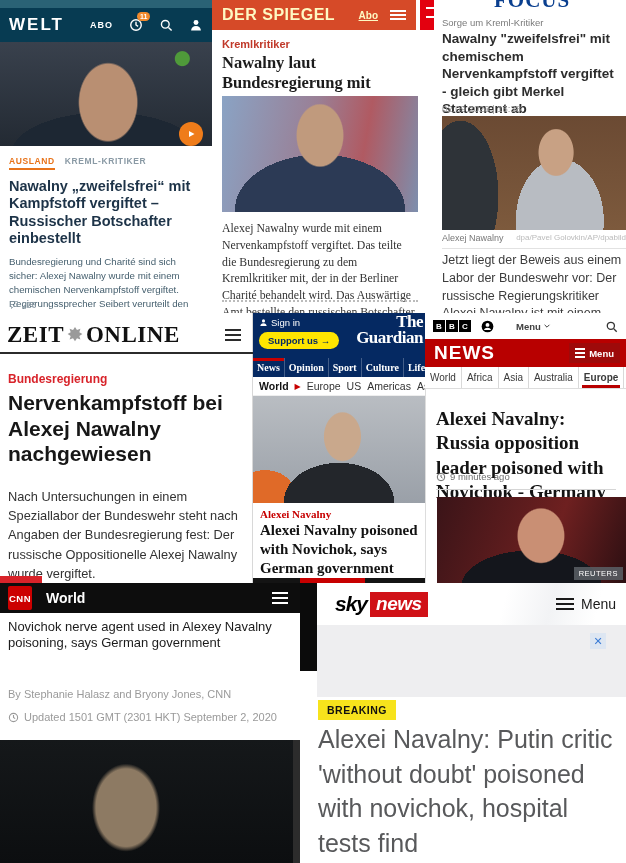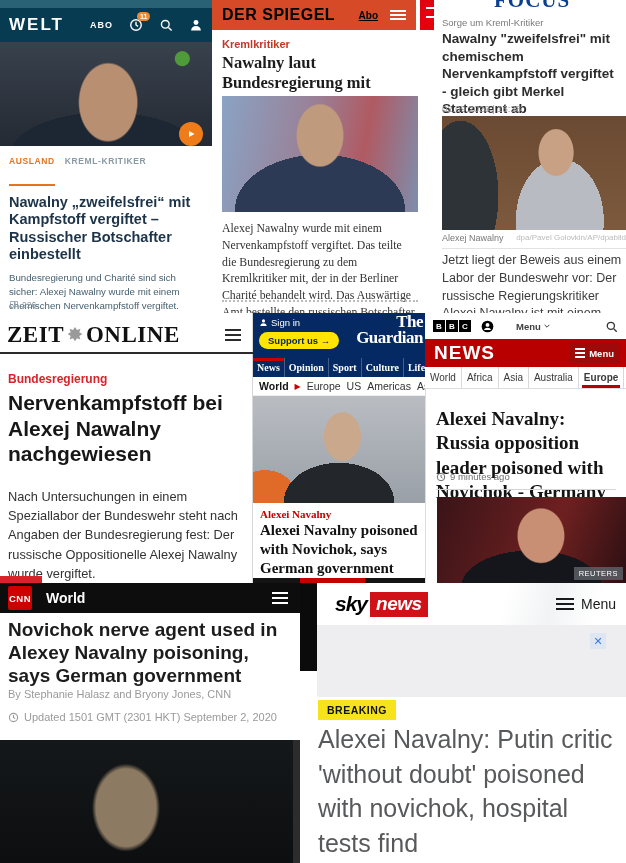--- a/index.html
+++ b/index.html
@@ -19,29 +19,29 @@
          border-radius:7px;padding:1px 3px;line-height:1;}
   .welt-photo{left:0;top:42px;width:212px;height:104px;background:
      radial-gradient(circle 7px at 86% 16%, #4f9a3a 0 7px, transparent 8px),
      radial-gradient(ellipse 30px 40px at 51% 58%, #b98f72 0 95%, transparent 100%),
      radial-gradient(ellipse 95px 42px at 50% 108%, #1d2733 0 100%, transparent 100%),
      linear-gradient(#39414d,#232a33);}
   .welt-play{left:179px;top:122px;width:24px;height:24px;border-radius:50%;background:#ef7c1a;
      display:flex;align-items:center;justify-content:center;color:#fff;}
   .welt-content{left:0;top:146px;width:212px;height:167px;background:#fff;padding:10px 9px 4px;box-sizing:border-box;overflow:hidden;}
   .kicker-row{display:flex;gap:10px;align-items:baseline;}
-  .welt-kicker1{color:#e8731a;font-size:8.5px;font-weight:800;letter-spacing:.6px;border-bottom:2px solid #e8731a;padding-bottom:18px;}
+  .welt-kicker1{color:#e8731a;font-size:8.5px;font-weight:800;letter-spacing:.6px;border-bottom:2px solid #e8731a;padding-bottom:2px;}
   .welt-kicker2{color:#8a9aa5;font-size:8.5px;font-weight:700;letter-spacing:.6px;text-align:center;}
   .welt-headline{margin-top:8px;color:#1d3348;font-size:14.5px;font-weight:800;line-height:1.2;}
   .welt-body{margin-top:7px;color:#46606f;font-size:9.7px;line-height:1.45;}
   .welt-comments{position:absolute;left:9px;bottom:3px;display:flex;gap:3px;align-items:center;color:#8a9aa5;font-size:8.5px;}
 
   
   .sp-card{left:212px;top:0;width:213px;height:313px;background:#fff;}
-  .sp-header{left:212px;top:0;width:204px;height:30px;background:#d64a28;display:flex;align-items:center;color:#000000;}
+  .sp-header{left:212px;top:0;width:204px;height:30px;background:#d64a28;display:flex;align-items:center;color:#fef9c3;}
   .sp-logo{font-weight:800;font-size:16px;letter-spacing:.5px;margin-left:10px;font-family:"Liberation Sans",sans-serif;}
   .sp-abo{margin-left:auto;font-size:10px;font-weight:700;text-decoration:underline;}
   .sp-burger{margin:0 10px 0 12px;color:#fff;}
   .sp-kicker{left:222px;top:38px;color:#c0392a;font-size:11px;font-weight:700;}
   .sp-headline{left:222px;top:53px;width:196px;color:#1c1c1c;font-family:"Liberation Serif",serif;
      font-size:16.5px;font-weight:700;line-height:1.2;}
   .sp-photo{left:222px;top:96px;width:196px;height:116px;background:
      radial-gradient(ellipse 24px 32px at 50% 34%, #c09a7d 0 95%, transparent 100%),
      radial-gradient(ellipse 85px 55px at 50% 98%, #2c3a55 0 100%, transparent 100%),
      linear-gradient(100deg,#8aa3c4 0%,#9a7f95 45%,#b05a62 70%,#7d8fae 100%);}
@@ -143,21 +143,21 @@
      linear-gradient(110deg,#3a1418,#6e2020 60%,#2c0f12);}
   .bb-credit{position:absolute;right:3px;bottom:3px;background:rgba(90,96,102,.85);color:#fff;font-size:7.5px;
      padding:2px 5px;letter-spacing:.5px;}
 
   
   .cn-bar{left:0;top:583px;width:300px;height:30px;background:#0d0d0d;display:flex;align-items:center;}
   .cn-logo{margin-left:8px;width:24px;height:24px;background:#cc0000;border-radius:2px;color:#fff;
      font-weight:800;font-size:9.5px;display:flex;align-items:center;justify-content:center;letter-spacing:.5px;}
   .cn-section{color:#fff;font-weight:700;font-size:14px;margin-left:14px;}
   .cn-burger{margin-left:auto;margin-right:12px;color:#fff;}
-  .cn-headline{position:absolute;left:8px;top:619px;width:288px;color:#1c1c1c;font-size:19px;font-weight:700;line-height:1.2;}
+  .cn-headline{position:absolute;left:8px;top:619px;width:288px;color:#1c1c1c;font-size:13px;font-weight:400;line-height:1.2;}
   .cn-byline{position:absolute;left:8px;top:688px;color:#9a9a9a;font-size:11px;}
   .cn-updated{position:absolute;left:8px;top:711px;display:flex;align-items:center;gap:5px;color:#9a9a9a;font-size:11px;}
   .cn-photo{left:0;top:740px;width:300px;height:123px;background:
      radial-gradient(ellipse 34px 44px at 42% 55%, #8d7a63 0 88%, transparent 100%),
      linear-gradient(#15181a,#0c0e10);}
   .cn-photo-strip{position:absolute;right:0;top:0;width:7px;height:100%;background:#2c2c2c;}
 
   
   .sk-card{left:300px;top:583px;width:326px;height:280px;background:#fff;}
   .sk-blackfrag{left:300px;top:583px;width:17px;height:88px;background:#0b0b0b;}

